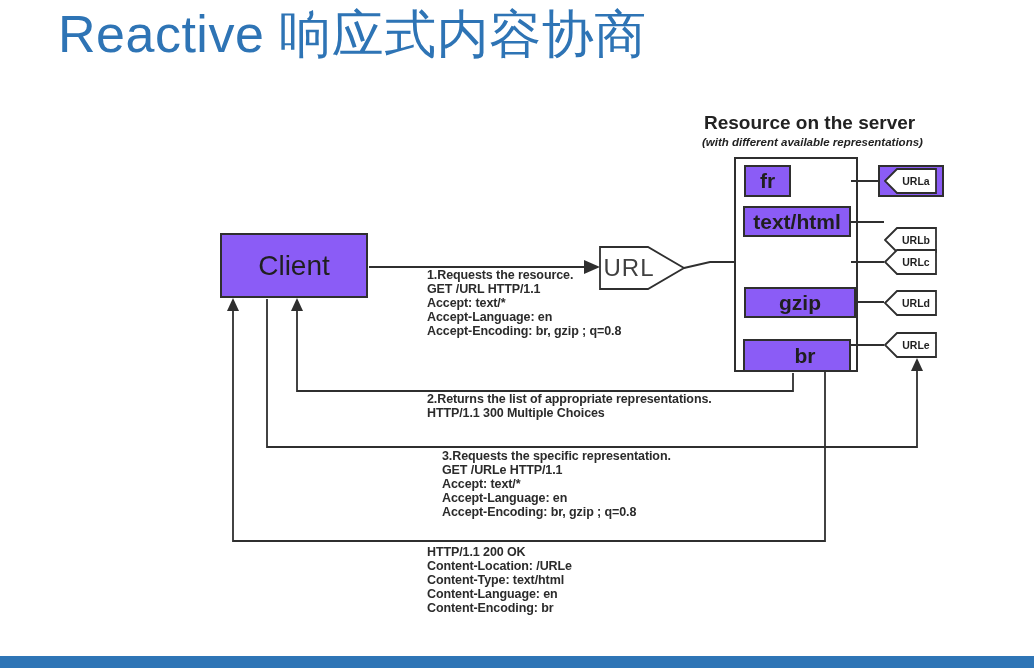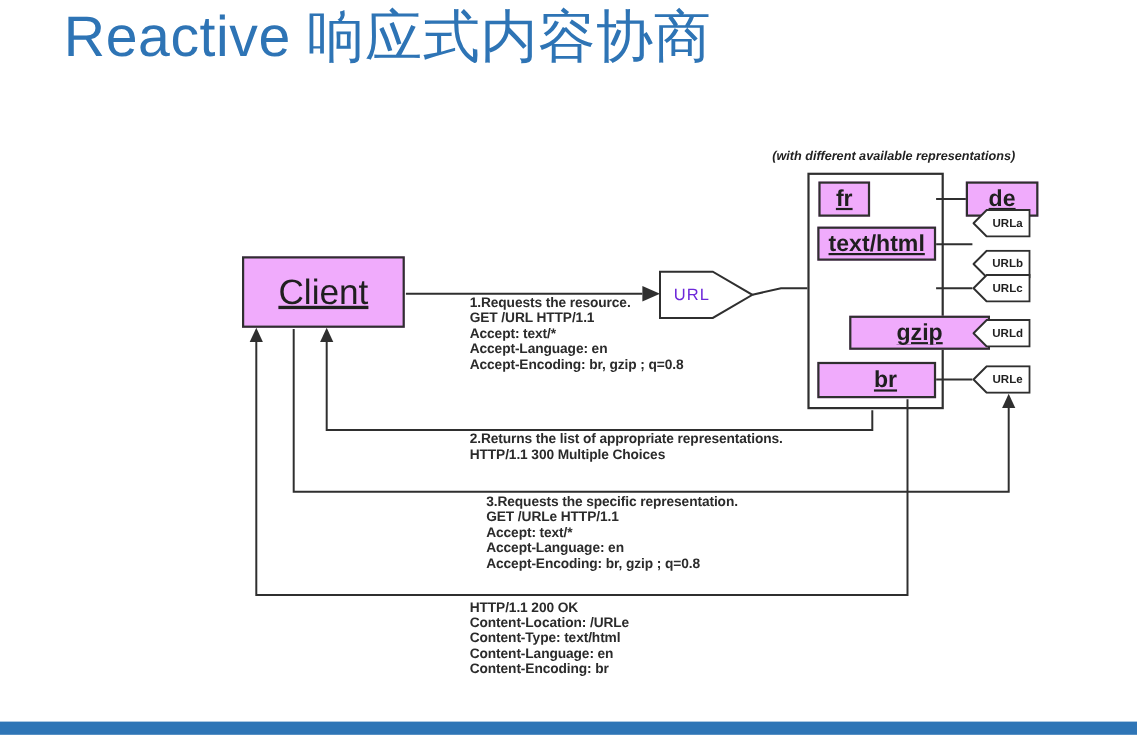--- a/index.html
+++ b/index.html
@@ -8,48 +8,48 @@
   .stage{ position:relative; width:1034px; height:669px; background:#fff; overflow:hidden; }
 
   .page-title{
     position:absolute; left:58px; top:6px; width:700px;
     font-size:52px; line-height:56px; font-weight:400;
     color:#2E74B5; letter-spacing:0.5px;
   }
 
   .lines{ position:absolute; left:0; top:0; width:1034px; height:669px; pointer-events:none; }
 
-  .box{ position:absolute; border:2px solid #2f2f2f; background:#f0abfc;
-        display:flex; align-items:center; justify-content:center; color:#1f1f1f;text-decoration:underline; }
+  .box{ position:absolute; border:2px solid #2f2f2f; background:#8b5cf6;
+        display:flex; align-items:center; justify-content:center; color:#1f1f1f; }
 
-  .client-box{ left:220px; top:233px; width:148px; height:65px; font-size:32px; font-weight:500; }
+  .client-box{ left:220px; top:233px; width:148px; height:65px; font-size:28px; font-weight:500; }
 
   .url-label{ position:absolute; left:598px; top:247px; width:62px; height:42px;
     display:flex; align-items:center; justify-content:center;
-    font-size:15px; color:#6d28d9; letter-spacing:1px; }
+    font-size:24px; color:#404040; letter-spacing:1px; }
 
   .server-title{ position:absolute; left:704px; top:112px; font-size:19px; font-weight:700; color:#222; }
   .server-subtitle{ position:absolute; left:702px; top:136px; font-size:11.5px; font-weight:700; font-style:italic; color:#222; }
 
   .group-box{ position:absolute; left:734px; top:157px; width:124px; height:215px; border:2px solid #2f2f2f; }
 
   .rep{ font-weight:700; font-size:21px; border-width:2px; }
   .rep-fr{ left:744px; top:165px; width:47px; height:32px; }
   .rep-de{ left:832px; top:165px; width:66px; height:32px;margin-left:46px; }
   .rep-html{ left:743px; top:206px; width:108px; height:31px; }
   .rep-pdf{ left:743px; top:246px; width:108px; height:31px; }
-  .rep-gzip{ left:772px; top:287px; width:128px; height:31px; }
-  .rep-br{ left:743px; top:329px; width:108px; height:33px;padding-left:16px; }
+  .rep-gzip{ left:744px; top:287px; width:112px; height:31px; }
+  .rep-br{ left:743px; top:339px; width:108px; height:33px;padding-left:16px; }
 
   .url-tag{ position:absolute; left:884px; width:53px; height:26px; }
   .url-tag svg{ position:absolute; left:0; top:0; }
   .url-tag .tag-label{ position:absolute; left:13px; top:0; width:38px; height:26px;
     display:flex; align-items:center; justify-content:center;
     font-size:10.5px; font-weight:700; color:#1f1f1f; }
-  .tag-a{ top:168px;margin-top:22px; } .tag-b{ top:227px; } .tag-c{ top:249px; }
+  .tag-a{ top:168px; } .tag-b{ top:227px; } .tag-c{ top:249px; }
   .tag-d{ top:290px; } .tag-e{ top:332px; }
 
   .msg{ position:absolute; color:#2b2b2b; font-weight:700; font-size:12.5px;
         line-height:14px; letter-spacing:-0.1px;margin-left:42px; }
   .msg .msg-body{ white-space:pre-line; }
   .msg-1{ left:385px; top:268px; }
   .msg-2{ left:385px; top:392px; }
   .msg-3{ left:400px; top:449px; }
   .msg-4{ left:385px; top:545px; }
 
@@ -86,20 +86,21 @@
     <path d="M825,363 V541 H233 V308"></path>
     <polygon points="227,311 233,298 239,311" fill="#2f2f2f" stroke="none"></polygon>
   </svg>
 
   <div class="box client-box">
     <span>Client</span>
   </div>
 
   <div class="url-label">URL</div>
 
+  <div class="server-title">Resource on the server</div>
   <div class="server-subtitle">(with different available representations)</div>
 
   <div class="group-box"></div>
 
   <div class="box rep rep-fr">fr</div>
   <div class="box rep rep-de">de</div>
   <div class="box rep rep-html">text/html</div>
   <div class="box rep rep-gzip">gzip</div>
   <div class="box rep rep-br">br</div>
 

